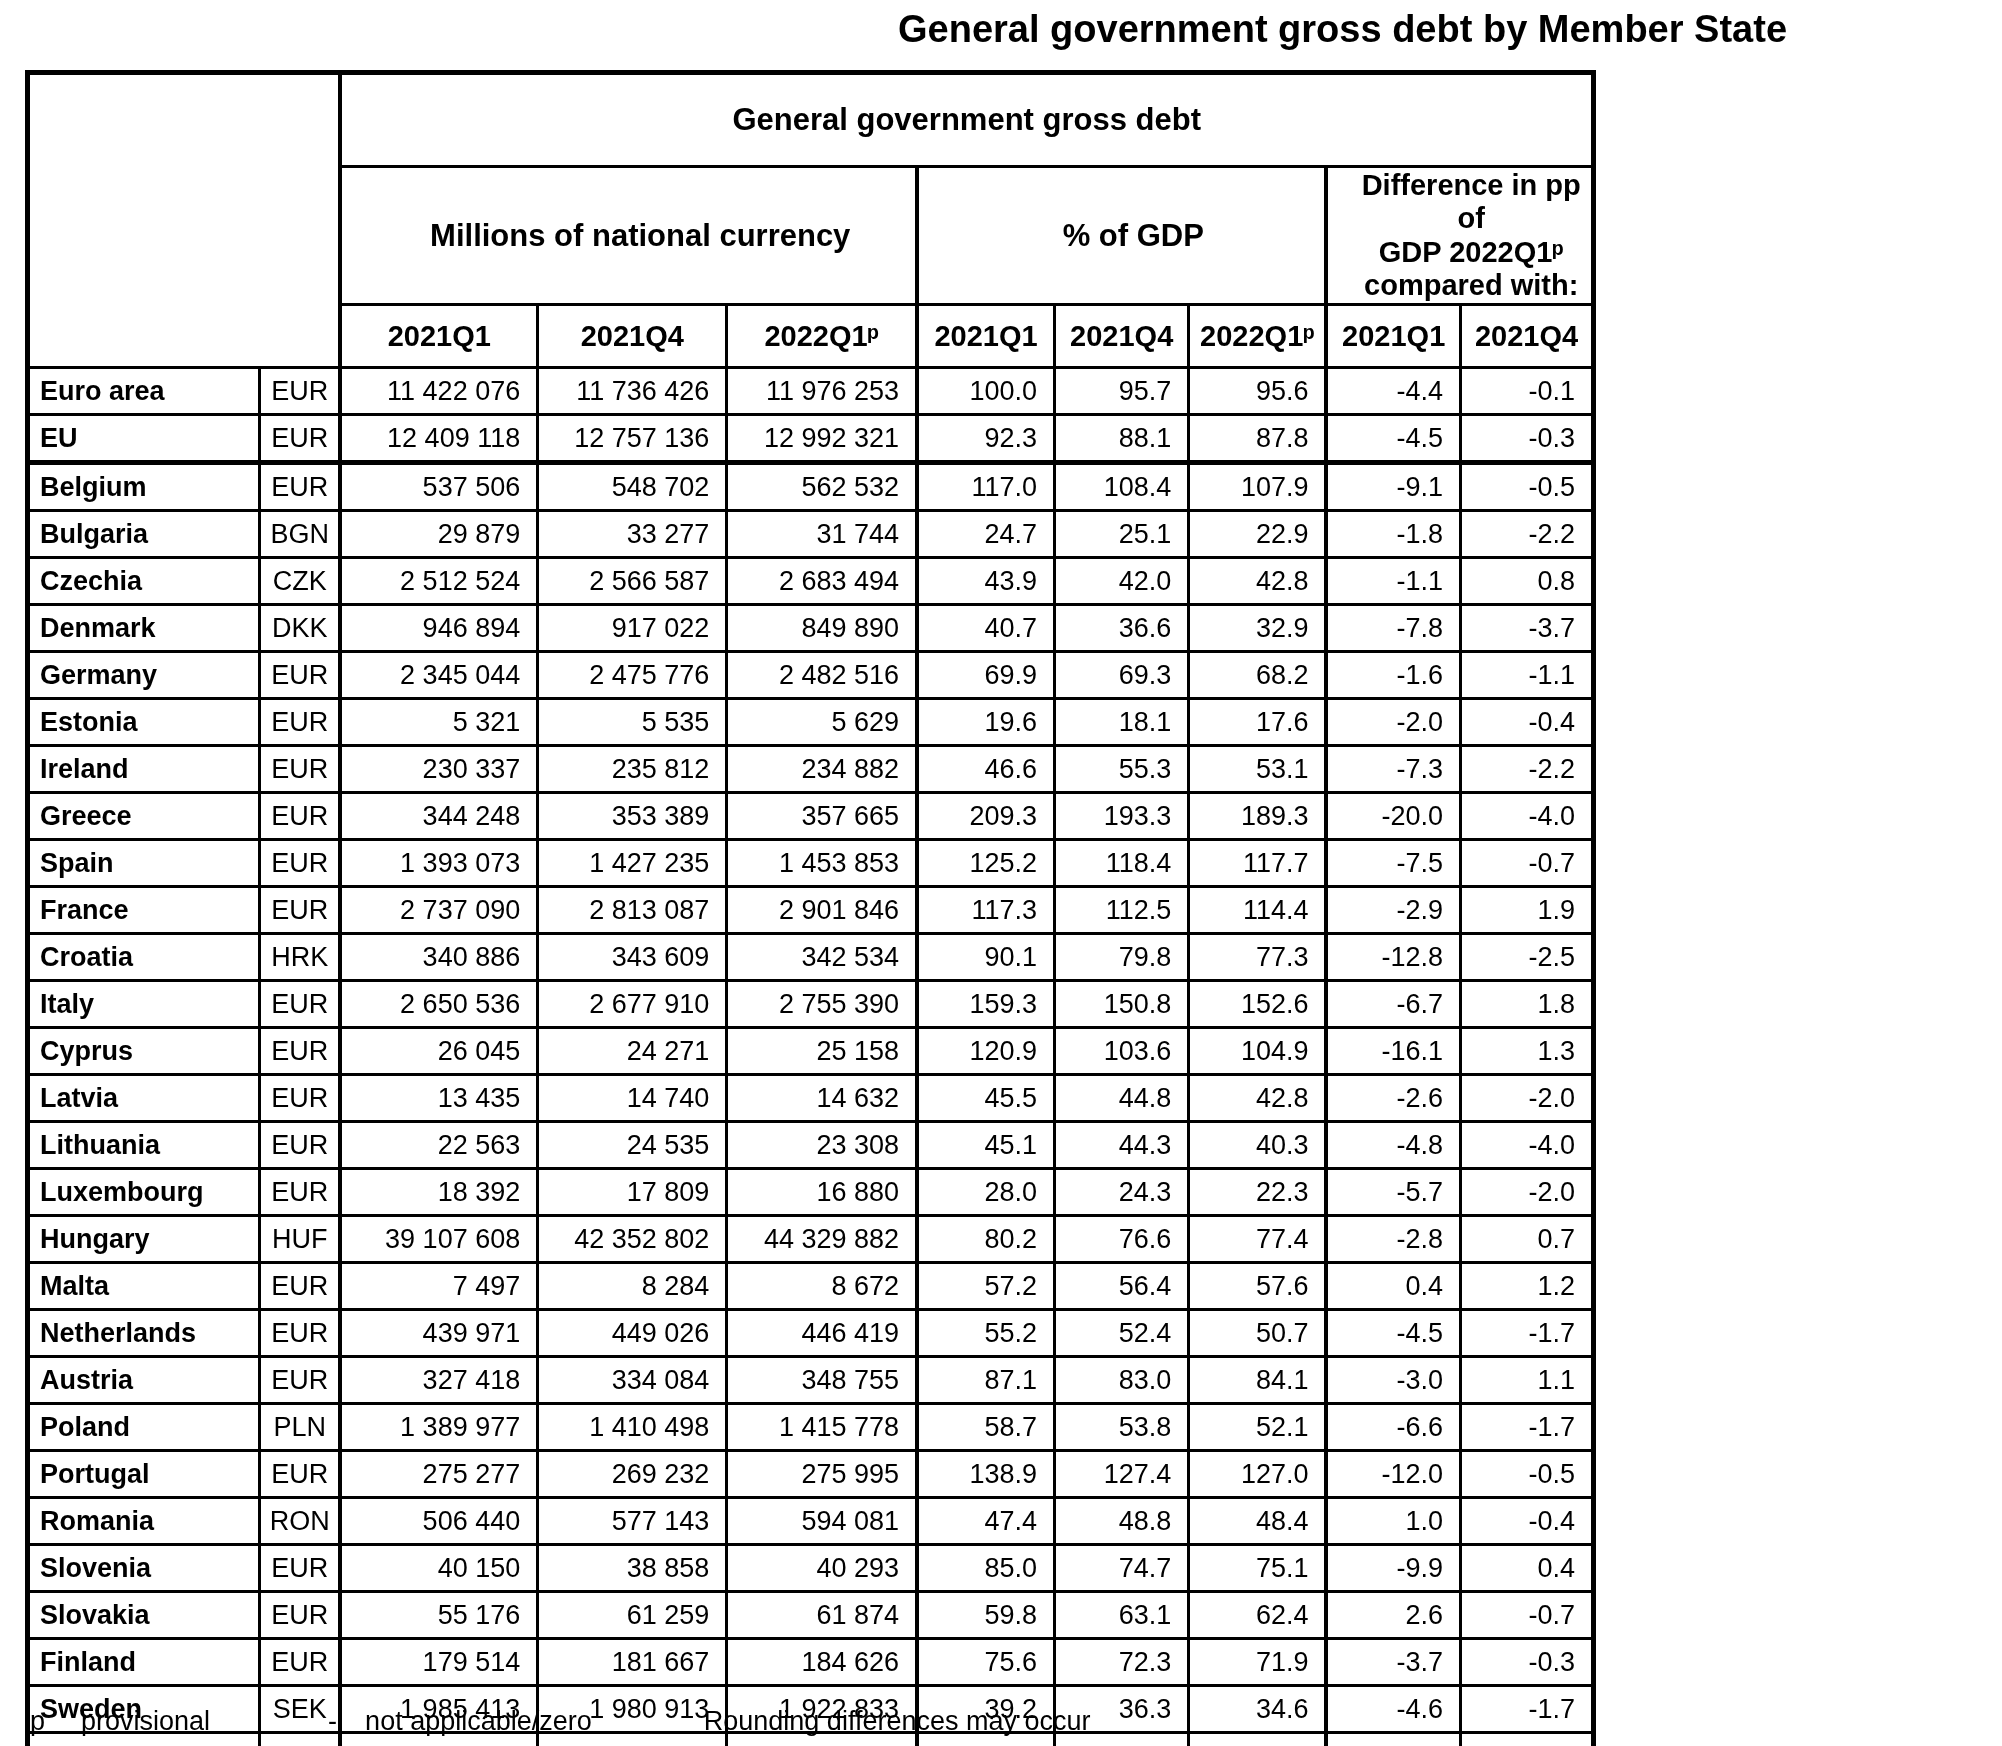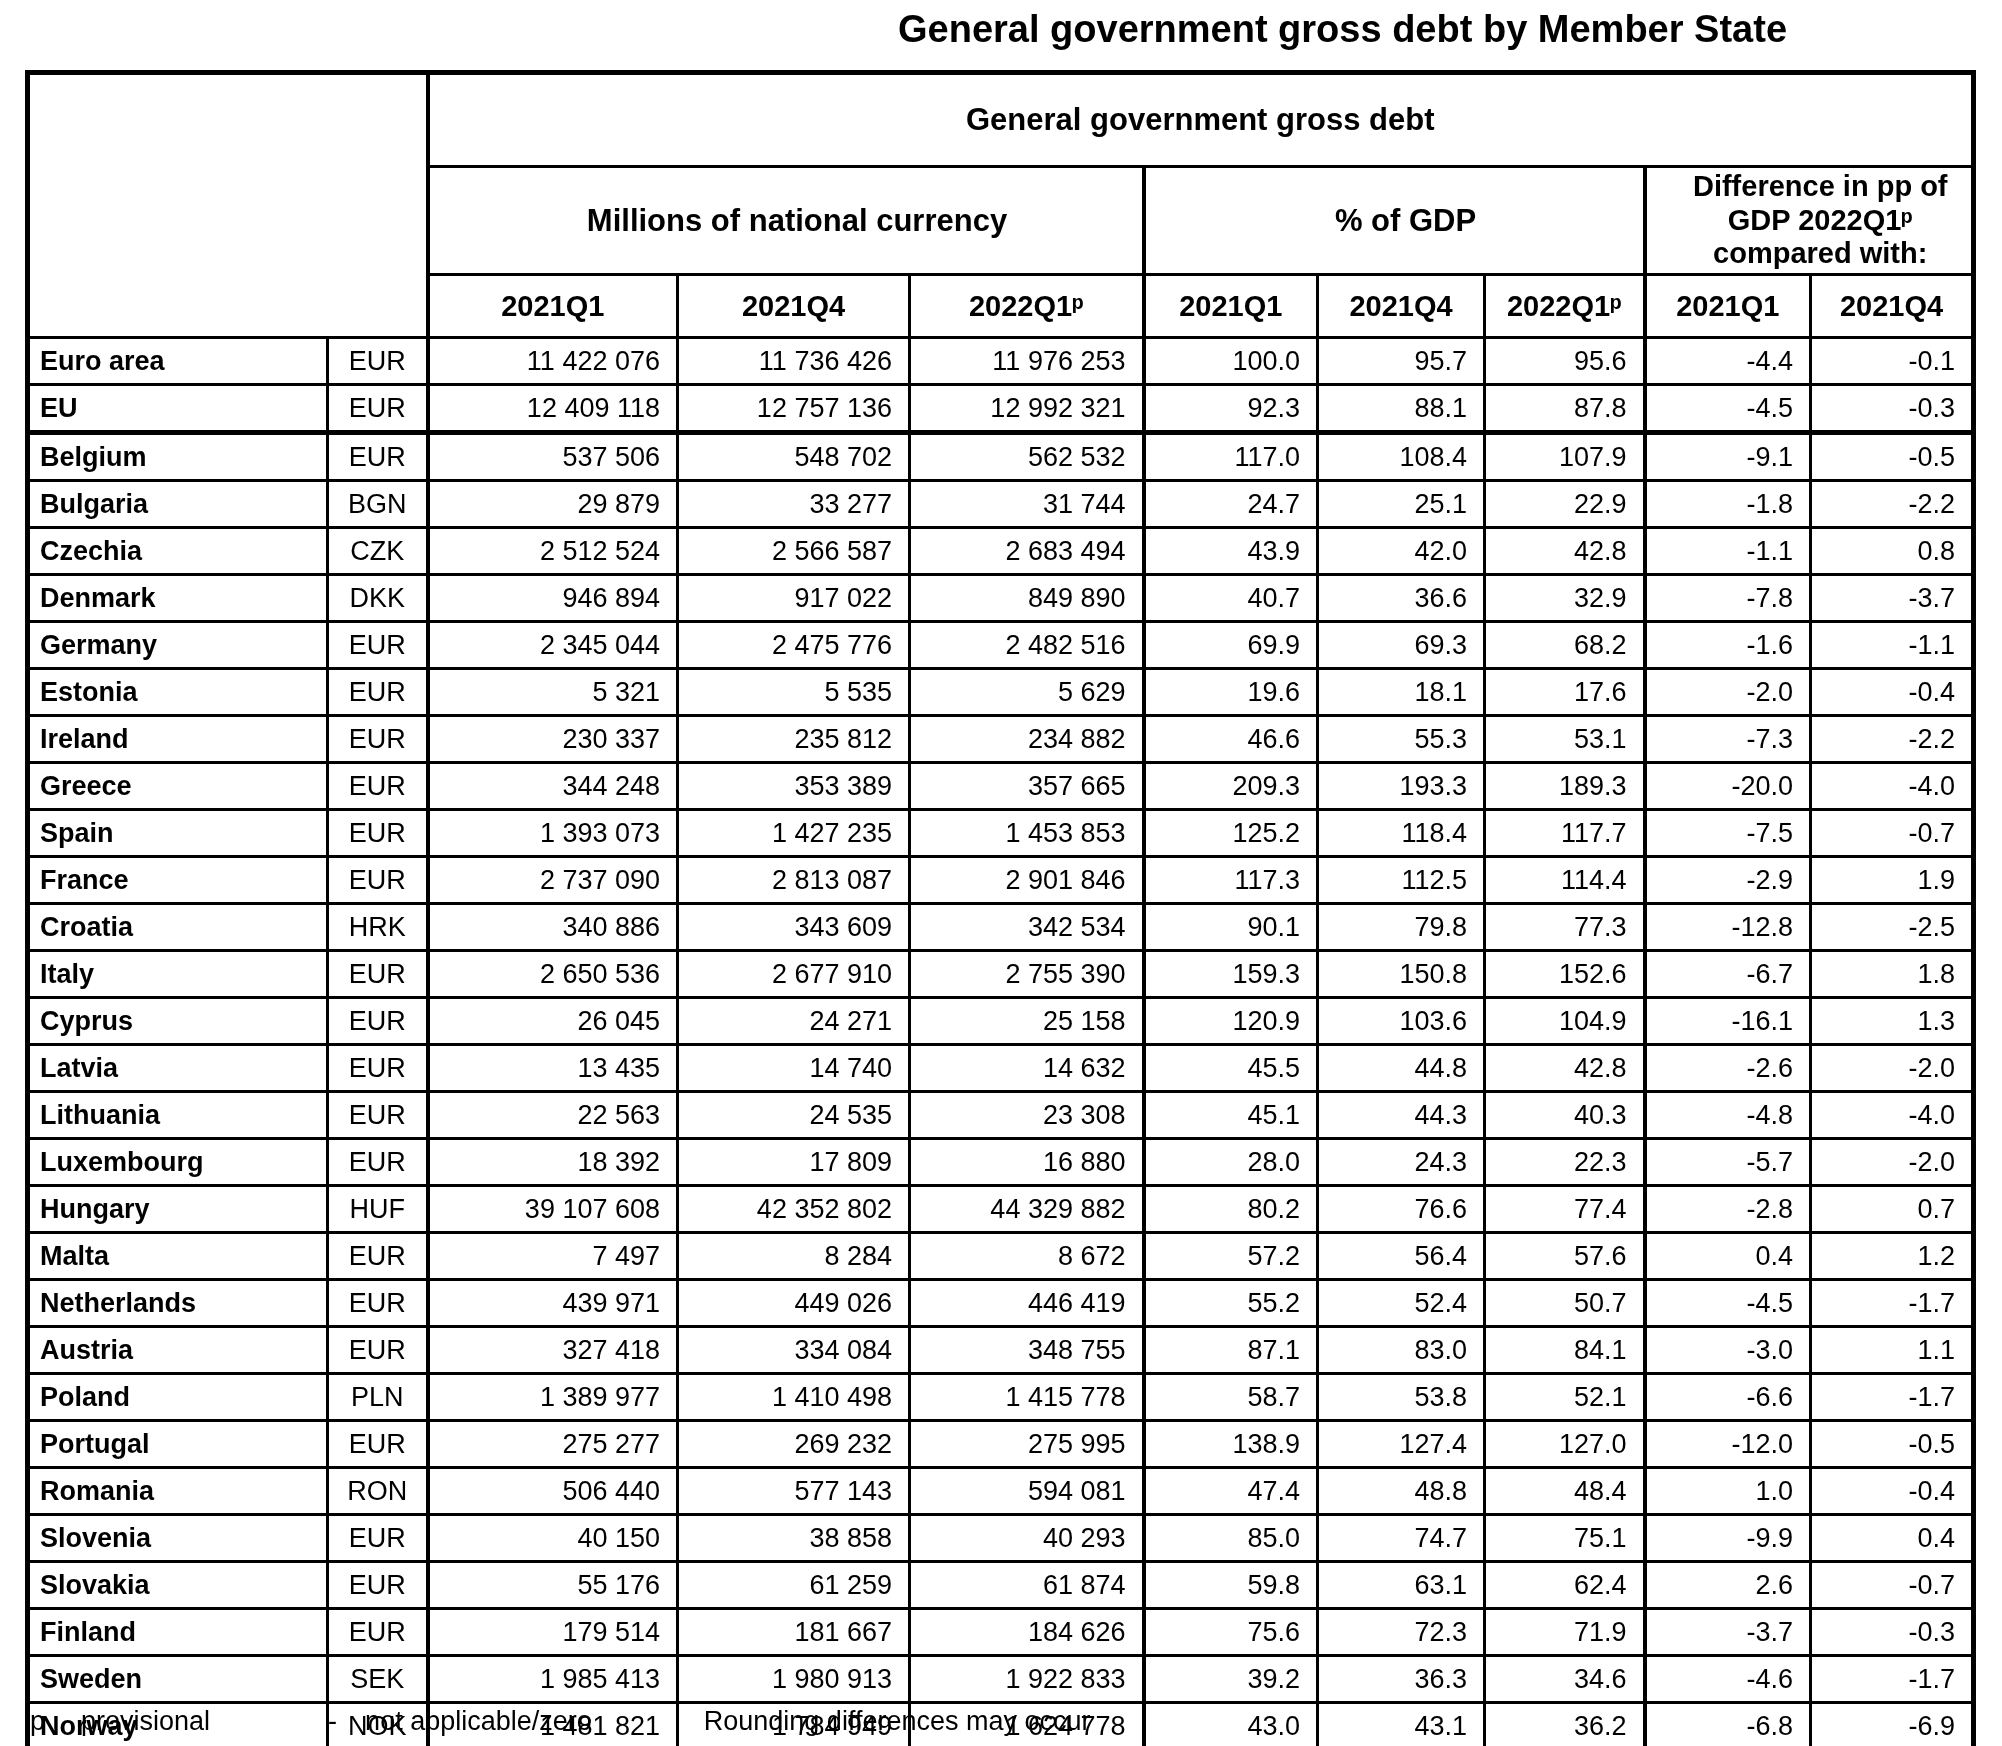--- a/index.html
+++ b/index.html
@@ -1,18 +1,18 @@
 <!DOCTYPE html>
 <html><head>
 <meta charset="utf-8">
 <style>
   html,body { margin:0; padding:0; background:#fff; }
   .page {
     position:relative;
-    width:2002px; height:1746px;
+    width:1596px; height:1746px;
     background:#ffffff;
     font-family:"Liberation Sans","DejaVu Sans",sans-serif;
     color:#000;
   }
   .title {
     position:absolute; left:898px; top:8px;
     font-size:38px; font-weight:bold; white-space:nowrap;
   }
   table.debt {
     position:absolute; left:25px; top:70px;

